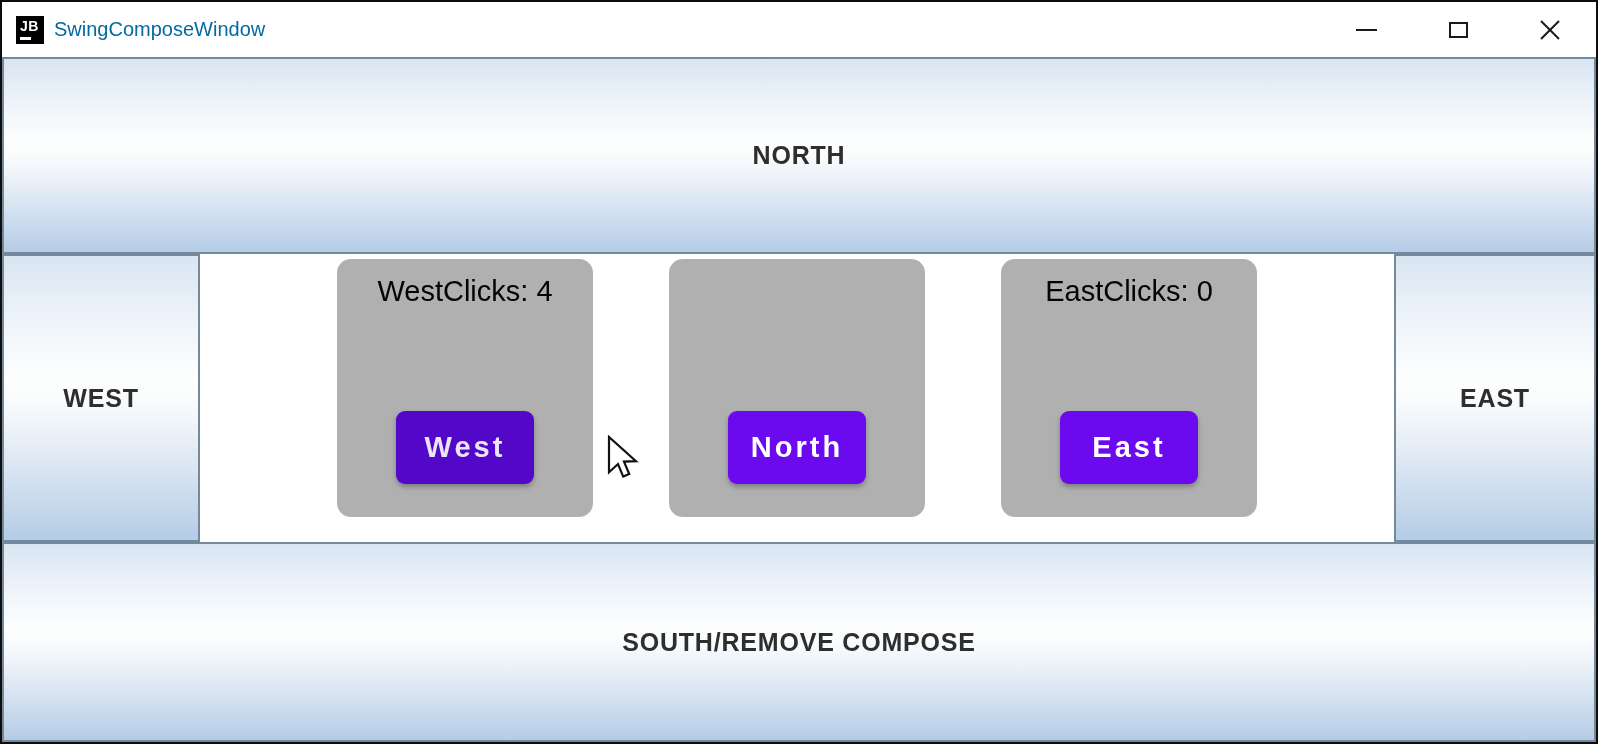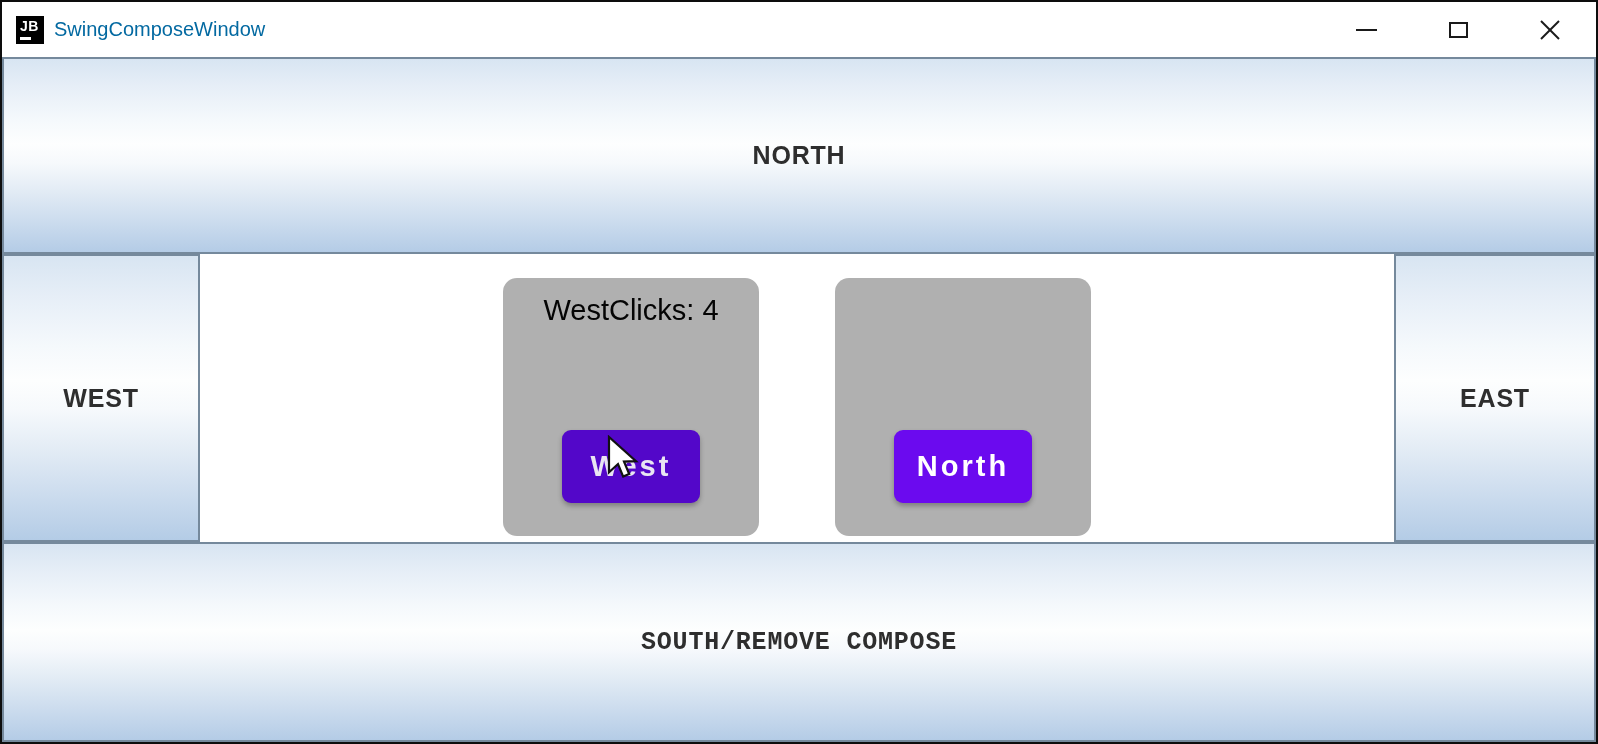--- a/index.html
+++ b/index.html
@@ -60,29 +60,29 @@
     font-family: "Liberation Sans", sans-serif;
     font-weight: bold; font-size: 25px; color: #2e2e2e;
     letter-spacing: 0.8px;
     cursor: default;
   }
 
   .region-north { flex: 0 0 197px; }
   .middle-row   { flex: 0 0 288px; display: flex; min-height: 0; }
   .region-west  { flex: 0 0 198px; }
   .region-east  { flex: 0 0 202px; }
-  .region-south { flex: 1; font-family: Liberation Mono, monospace; }
+  .region-south { flex: 1; }
 
   
   .center-panel {
     flex: 1;
     background: #ffffff;
     display: flex; justify-content: center; align-items: flex-start;
     gap: 76px;
-    padding-top: 24px;
+    padding-top: 5px;
   }
   .card {
     width: 256px; height: 258px;
     border-radius: 14px;
     position: relative;
     text-align: center;
   }
   .card-counter {
     margin-top: 16px;
     font-size: 29px; color: #040404;
@@ -143,20 +143,24 @@
 
       <div class="card" style="background-color: rgb(176, 176, 176);">
         <div class="card-counter">WestClicks: 4</div>
         <button class="action-btn" style="background-color: rgb(83, 7, 201); color: rgb(233, 229, 242);">West</button>
       </div>
 
       <div class="card" style="background-color: rgb(176, 176, 176);">
         <button class="action-btn" style="background-color: rgb(107, 10, 239); color: rgb(255, 255, 255);">North</button>
       </div>
 
+      <div class="card" style="background-color: rgb(176, 176, 176);">
+        <div class="card-counter">EastClicks: 0</div>
+        <button class="action-btn" style="background-color: rgb(107, 10, 239); color: rgb(255, 255, 255);">East</button>
+      </div>
 
     </div>
 
     <div class="swing-button region-east">
       <span>EAST</span>
     </div>
 
   </div>
 
   <div class="swing-button region-south">

